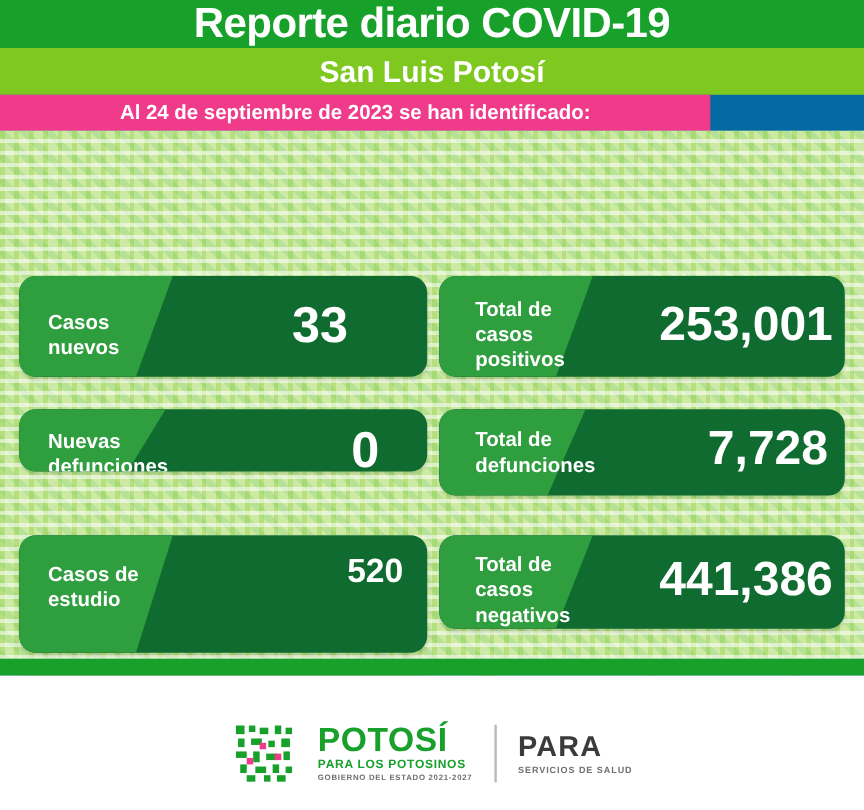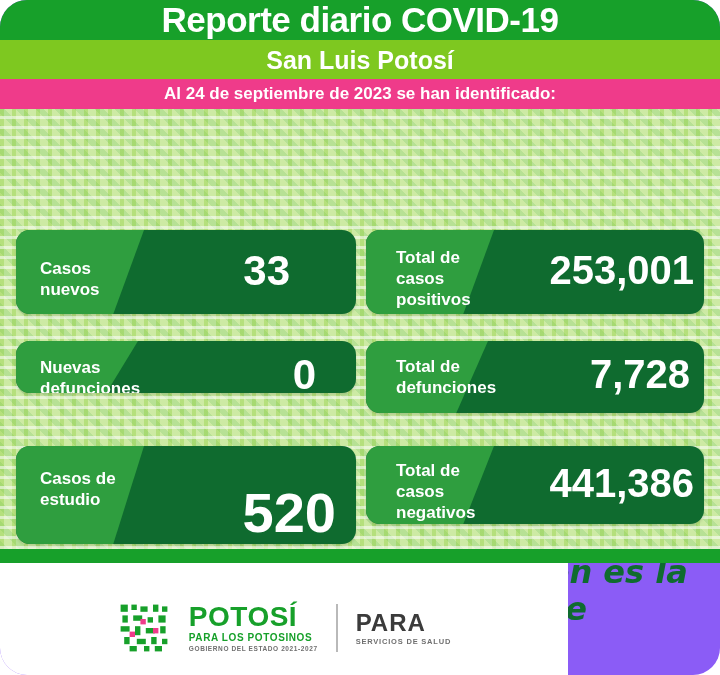--- a/index.html
+++ b/index.html
@@ -10,23 +10,22 @@
     width: 720px;
     height: 675px;
     font-family: "Liberation Sans", sans-serif;
     background: #ffffff;
     overflow: hidden;
   }
   .poster {
     position: relative;
     width: 720px;
     height: 675px;
-    background: #8b5cf6;
+    background: #0369a1;
     overflow: hidden;
-    border-radius: 27px;
   }
 
   
   .title-bar {
     position: absolute;
     left: 0; top: 0;
     width: 720px; height: 40px;
     background: #17a02a;
     color: #ffffff;
     display: flex;
@@ -51,21 +50,21 @@
     justify-content: center;
   }
   .subtitle-bar .subtitle {
     font-size: 25px;
     font-weight: bold;
     line-height: 28px;
   }
   .date-bar {
     position: absolute;
     left: 0; top: 79px;
-    width: 720px; height: 30px;
+    width: 592px; height: 30px;
     background: #ef3b8a;
     color: #ffffff;
     display: flex;
     align-items: center;
     justify-content: center;
   }
   .date-bar .datetext {
     font-size: 17px;
     font-weight: bold;
   }
@@ -130,21 +129,21 @@
   #card-nuevas-defunciones .value { right: 40px; top: 10px; font-size: 42px; }
 
   #card-total-defunciones { left: 366px; top: 232px; width: 338px; height: 72px; }
   #card-total-defunciones .wedge { width: 122px; clip-path: polygon(0 0, 100% 0, 74% 100%, 0 100%); }
   #card-total-defunciones .label { left: 30px; top: 15px; }
   #card-total-defunciones .value { right: 14px; top: 11px; font-size: 40px; }
 
   #card-casos-estudio { left: 16px; top: 337px; width: 340px; height: 98px; }
   #card-casos-estudio .wedge { width: 128px; clip-path: polygon(0 0, 100% 0, 76% 100%, 0 100%); }
   #card-casos-estudio .label { left: 24px; top: 22px; }
-  #card-casos-estudio .value { right: 20px; top: 14px; font-size: 56px; margin-top: 20px; }
+  #card-casos-estudio .value { right: 20px; top: 14px; font-size: 28px; }
 
   #card-total-negativos { left: 366px; top: 337px; width: 338px; height: 78px; }
   #card-total-negativos .wedge { width: 128px; clip-path: polygon(0 0, 100% 0, 76% 100%, 0 100%); }
   #card-total-negativos .label { left: 30px; top: 14px; }
   #card-total-negativos .value { right: 10px; top: 15px; font-size: 40px; }
 
   #card-recuperados { left: 16px; top: 444px; width: 340px; height: 88px; }
   #card-recuperados .value-rec {
     position: absolute;
     left: 0; right: 0; top: 8px;
@@ -183,21 +182,21 @@
   
   .footer-green {
     position: absolute;
     left: 0; top: 549px;
     width: 720px; height: 14px;
     background: #17a02a;
   }
   .footer {
     position: absolute;
     left: 0; top: 563px;
-    width: 568px; height: 112px;
+    width: 720px; height: 112px;
     background: #ffffff;
     display: flex;
     align-items: center;
     justify-content: center;
   }
   .footer-inner {
     display: flex;
     align-items: center;
     gap: 18px;
     margin-top: 18px;

